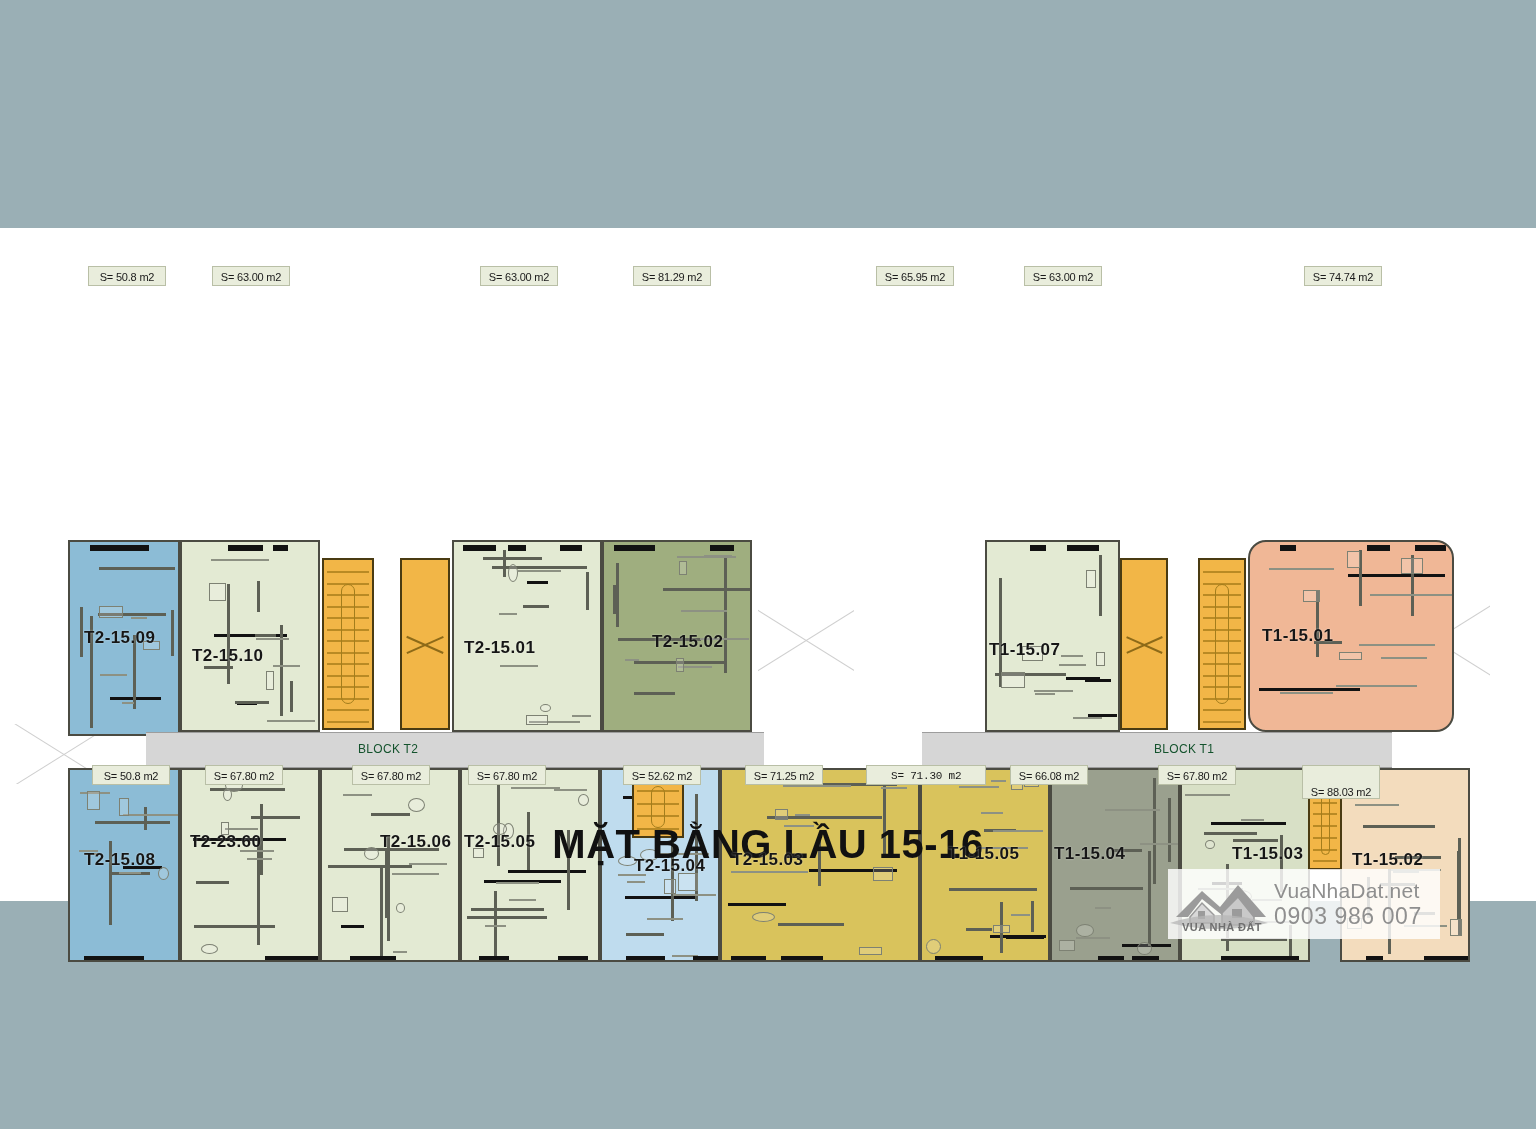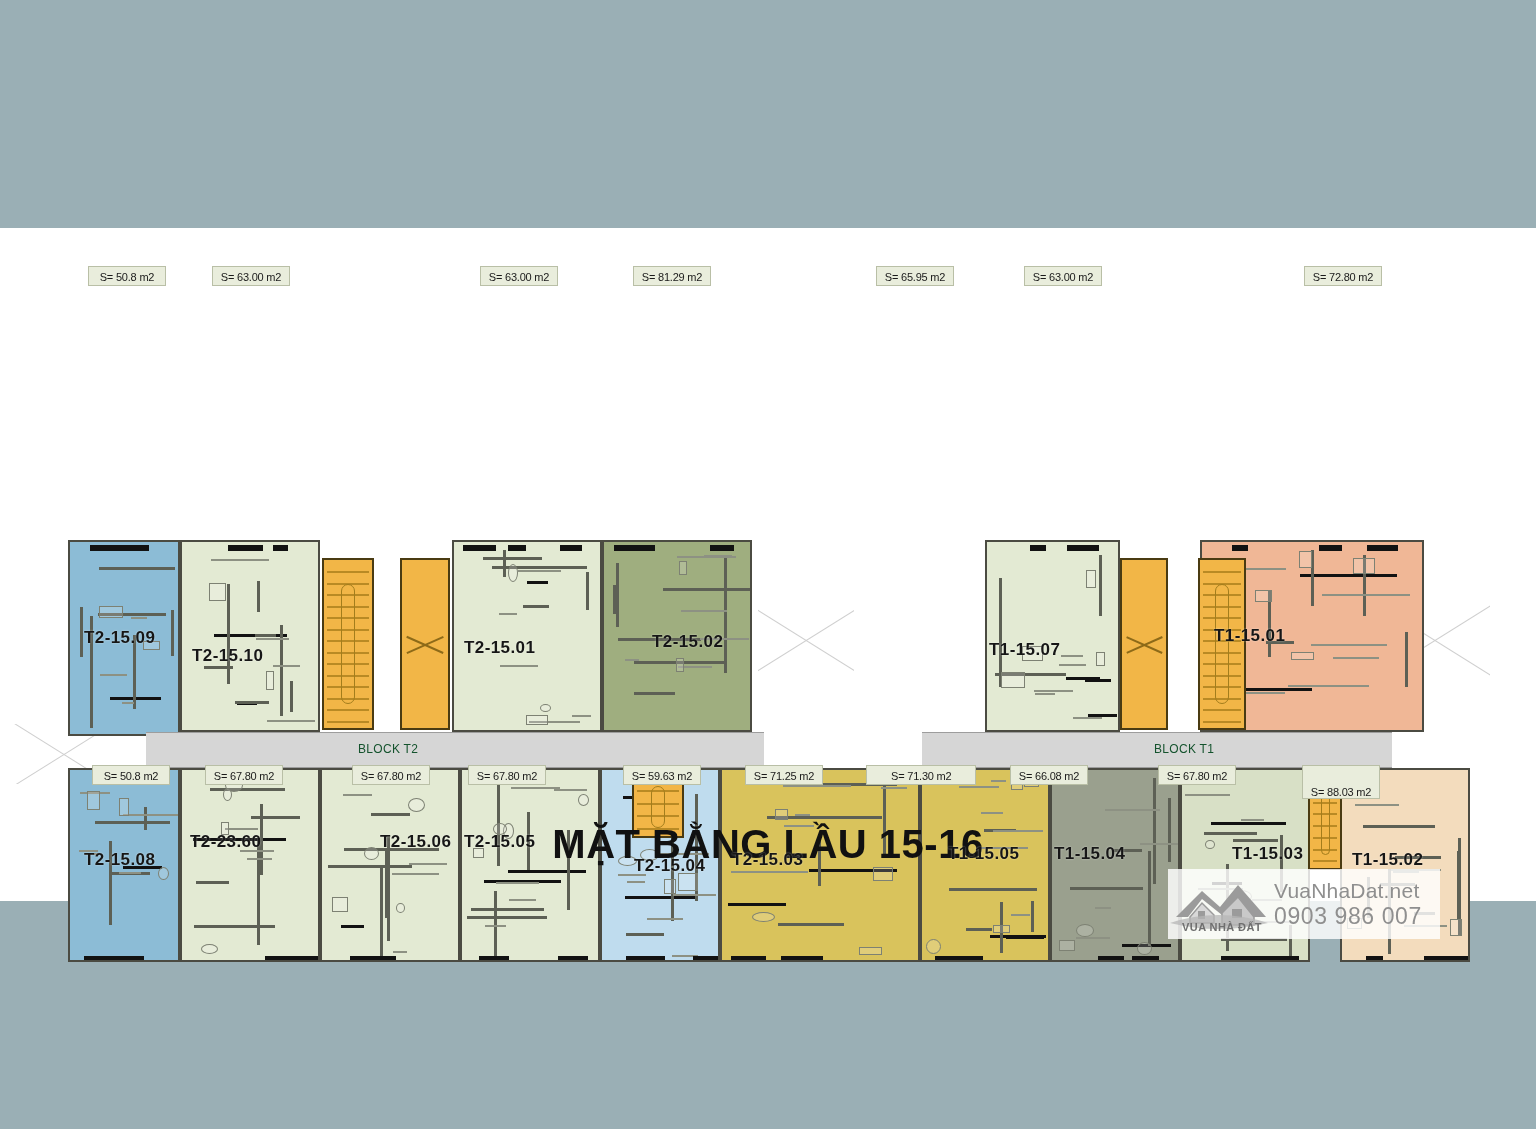--- a/index.html
+++ b/index.html
@@ -243,21 +243,21 @@
 
   <div id="sheet">
 
     <div id="tags-top">
         <div class="area-tag" style="left: 88px; top: 38px; min-width: 78px; padding: 0px 7px;">S= 50.8 m2</div>
         <div class="area-tag" style="left: 212px; top: 38px; min-width: 78px; padding: 0px 7px;">S= 63.00 m2</div>
         <div class="area-tag" style="left: 480px; top: 38px; min-width: 78px; padding: 0px 7px;">S= 63.00 m2</div>
         <div class="area-tag" style="left: 633px; top: 38px; min-width: 78px; padding: 0px 7px;">S= 81.29 m2</div>
         <div class="area-tag" style="left: 876px; top: 38px; min-width: 78px; padding: 0px 7px;">S= 65.95 m2</div>
         <div class="area-tag" style="left: 1024px; top: 38px; min-width: 78px; padding: 0px 7px;">S= 63.00 m2</div>
-        <div class="area-tag" style="left: 1304px; top: 38px; min-width: 78px; padding: 0px 7px;">S= 72.80 m2</div>
+        <div class="area-tag" style="left: 1304px; top: 38px; min-width: 78px; padding: 0px 7px;">S= 74.74 m2</div>
       </div>
 
     <div id="plan">
 
       <div class="xmark" style="left:-56px; top:184px; width:120px; height:60px;">
         <span></span>
           <span></span>
       </div>
       <div class="xmark" style="left:698px; top:10px; width:96px; height:180px;">
         <span></span>
@@ -368,21 +368,21 @@
             <div class="wall wall-light" style="left: 74px; top: 113px; width: 22px;"></div>
             <div class="fixture" style="left: 99px; top: 28px; width: 10px; height: 18px;"></div>
             <div class="fixture" style="left: 14px; top: 130px; width: 24px; height: 16px;"></div>
             <div class="fixture" style="left: 109px; top: 110px; width: 9px; height: 14px;"></div>
             <div class="fixture" style="left: 35px; top: 104px; width: 21px; height: 15px;"></div>
             <div class="wall wall-h wall-thick" style="left: 43px; top: 3px; width: 16px; height: 6px;"></div>
             <div class="wall wall-h wall-thick" style="left: 80px; top: 3px; width: 24px; height: 6px;"></div>
             <div class="wall wall-h wall-thick" style="left: 98px; top: 3px; width: 14px; height: 6px;"></div>
             <div class="ulabel" style="left: 2px; top: 98px;">T1-15.07</div>
           </div>
-          <div class="unit" style="left: 1140px; width: 224px; height: 192px; background: rgb(240, 183, 150);">
+          <div class="unit" style="left: 1188px; width: 206px; height: 192px; background: rgb(240, 183, 150); border-radius: 18px;">
             <div class="wall wall-h " style="left: 64px; top: 99px; width: 28px;"></div>
             <div class="wall wall-h wall-thick" style="left: 98px; top: 32px; width: 97px;"></div>
             <div class="wall wall-h wall-thick" style="left: 9px; top: 146px; width: 101px;"></div>
             <div class="wall wall-v" style="left: 161px; top: 13px; height: 61px;"></div>
             <div class="wall wall-v" style="left: 109px; top: 8px; height: 56px;"></div>
             <div class="wall wall-v" style="left: 203px; top: 90px; height: 55px;"></div>
             <div class="wall wall-v" style="left: 66px; top: 49px; height: 66px;"></div>
             <div class="wall wall-light" style="left: 109px; top: 102px; width: 76px;"></div>
             <div class="wall wall-light" style="left: 30px; top: 150px; width: 53px;"></div>
             <div class="wall wall-light" style="left: 86px; top: 143px; width: 81px;"></div>
@@ -677,23 +677,23 @@
           </div>
         </div>
 
     </div>
 
     <div id="tags-bot">
         <div class="area-tag" style="left: 92px; top: 537px; min-width: 78px; padding: 0px 7px;">S= 50.8 m2</div>
         <div class="area-tag" style="left: 205px; top: 537px; min-width: 78px; padding: 0px 7px;">S= 67.80 m2</div>
         <div class="area-tag" style="left: 352px; top: 537px; min-width: 78px; padding: 0px 7px;">S= 67.80 m2</div>
         <div class="area-tag" style="left: 468px; top: 537px; min-width: 78px; padding: 0px 7px;">S= 67.80 m2</div>
-        <div class="area-tag" style="left: 623px; top: 537px; min-width: 78px; padding: 0px 7px;">S= 59.63 m2</div>
+        <div class="area-tag" style="left: 623px; top: 537px; min-width: 78px; padding: 0px 7px;">S= 52.62 m2</div>
         <div class="area-tag" style="left: 745px; top: 537px; min-width: 78px; padding: 0px 7px;">S= 71.25 m2</div>
-        <div class="area-tag" style="left: 866px; top: 537px; min-width: 78px; padding: 0px 24px;">S= 71.30 m2</div>
+        <div class="area-tag" style="left: 866px; top: 537px; min-width: 78px; padding: 0px 24px; font-family: Liberation Mono, monospace;">S= 71.30 m2</div>
         <div class="area-tag" style="left: 1010px; top: 537px; min-width: 78px; padding: 0px 7px;">S= 66.08 m2</div>
         <div class="area-tag" style="left: 1158px; top: 537px; min-width: 78px; padding: 0px 7px;">S= 67.80 m2</div>
         <div class="area-tag" style="left: 1302px; top: 537px; min-width: 78px; padding: 16px 7px;">S= 88.03 m2</div>
       </div>
 
     <div id="watermark">
       <div id="wm-logo">
         <svg viewBox="0 0 104 62" width="104" height="62" aria-hidden="true">
           <path d="M8 44 L34 18 L52 34 L70 12 L98 44 L86 44 L70 24 L54 42 L34 26 L20 44 Z" fill="#9b9b9b"></path>
           <path d="M22 44 L34 30 L46 42 L46 50 L22 50 Z" fill="#d8d8d8" stroke="#9b9b9b" stroke-width="1.5"></path>

